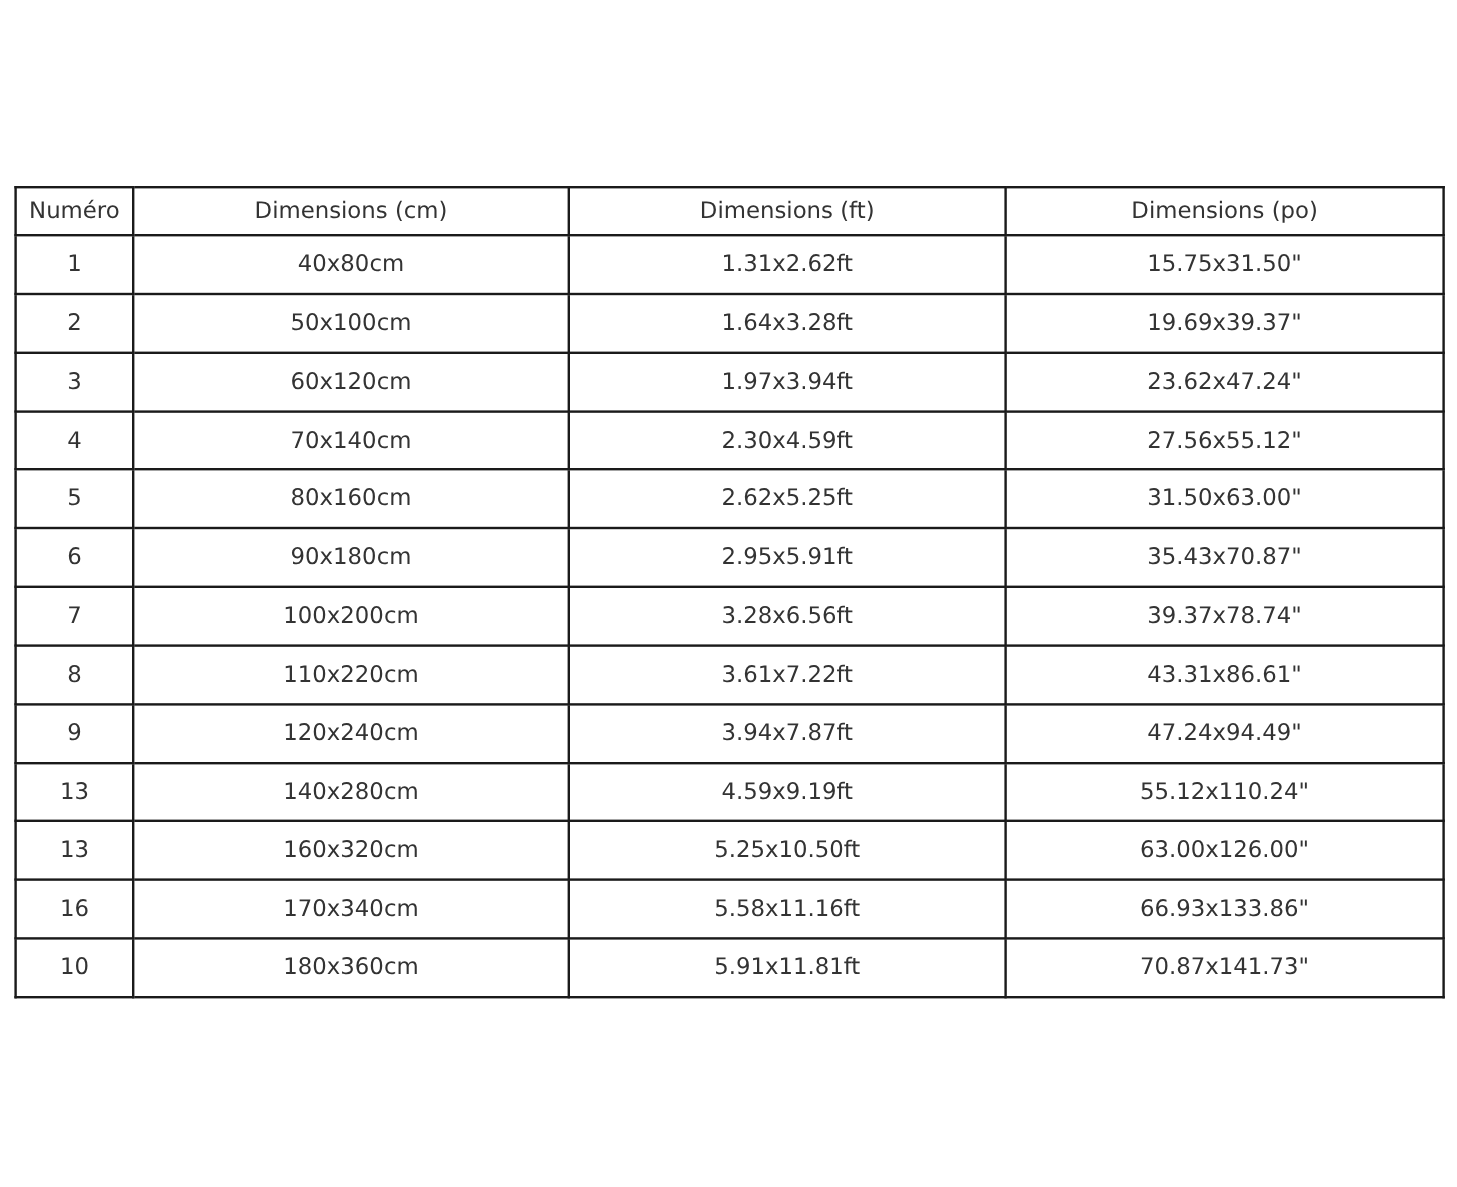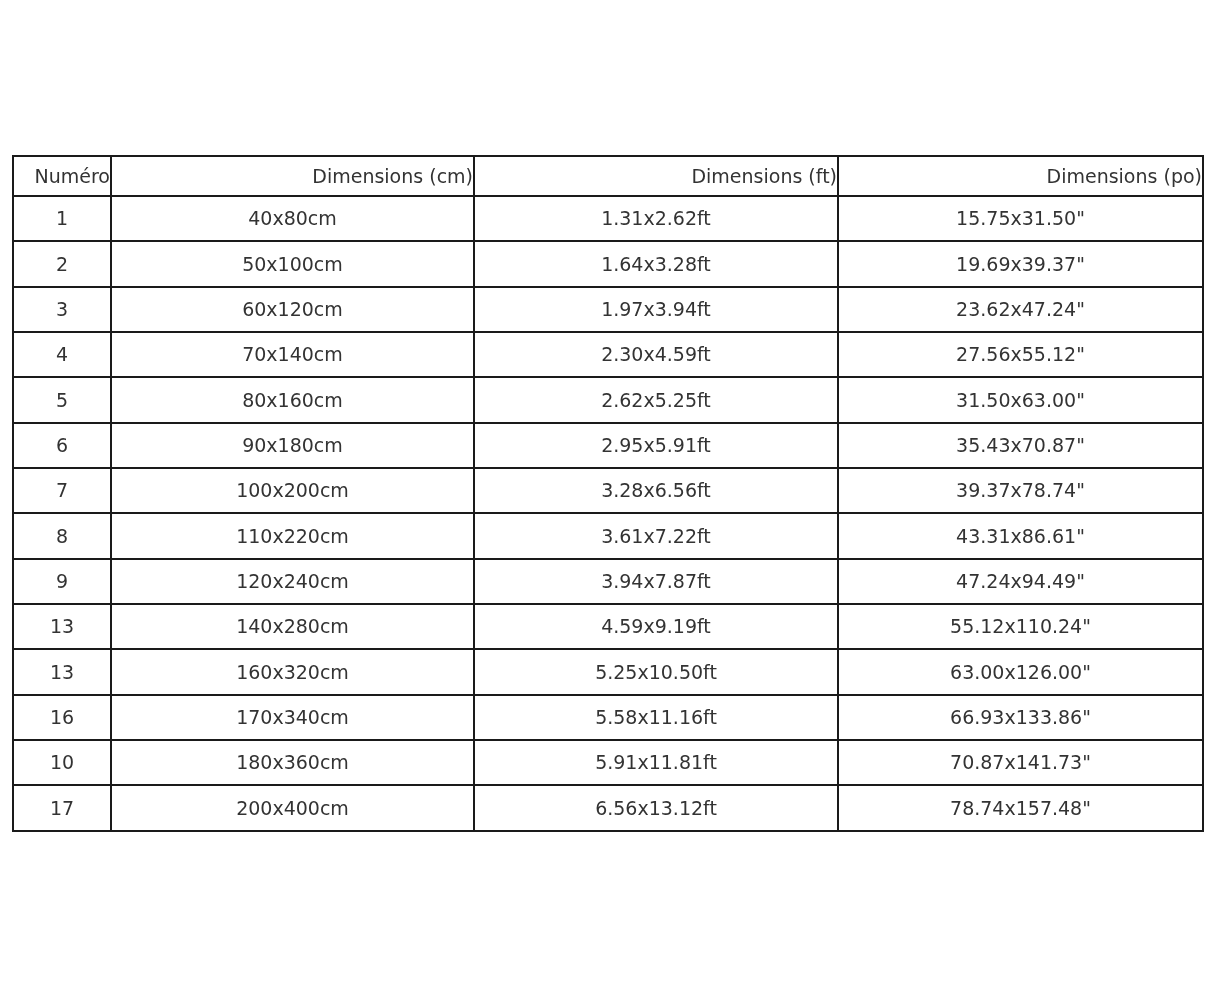--- a/index.html
+++ b/index.html
@@ -39,21 +39,20 @@
     font-size: 19px;
     font-weight: 400;
     color: #333333;
     padding: 0;
     line-height: 1.2;
     white-space: nowrap;
     overflow: hidden;
   }
   table.dim-table th {
     height: 38px;
-    text-align: right;
   }
   table.dim-table td {
     height: 35px;
   }
 </style>
 </head>
 <body>
 
 <div class="page">
   <table class="dim-table">
@@ -143,21 +142,15 @@
           <td>170x340cm</td>
           <td>5.58x11.16ft</td>
           <td>66.93x133.86"</td>
         </tr>
         <tr>
           <td>10</td>
           <td>180x360cm</td>
           <td>5.91x11.81ft</td>
           <td>70.87x141.73"</td>
         </tr>
-        <tr>
-          <td>17</td>
-          <td>200x400cm</td>
-          <td>6.56x13.12ft</td>
-          <td>78.74x157.48"</td>
-        </tr>
       </tbody>
   </table>
 </div>
 
 </body></html>

